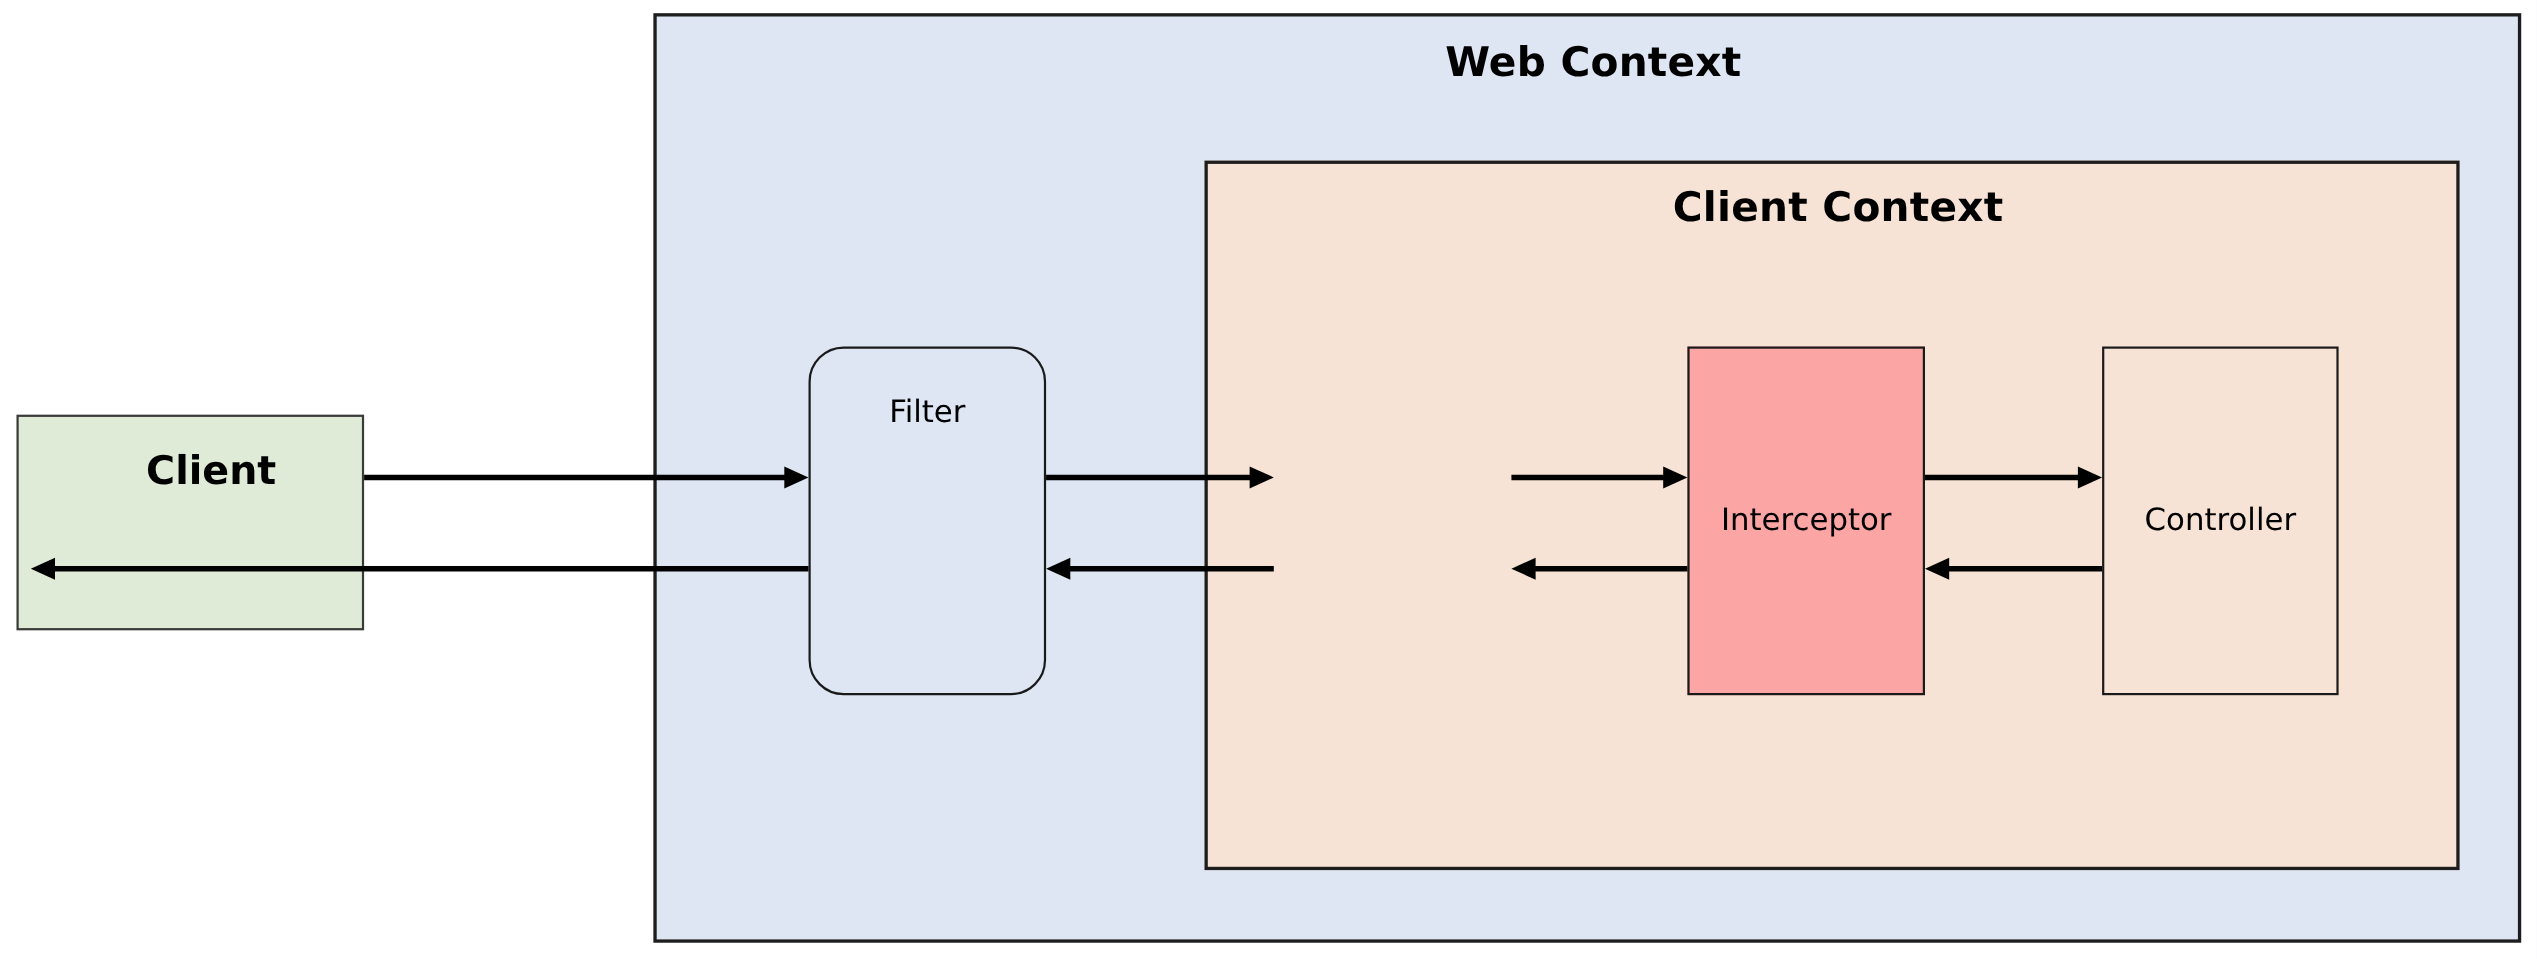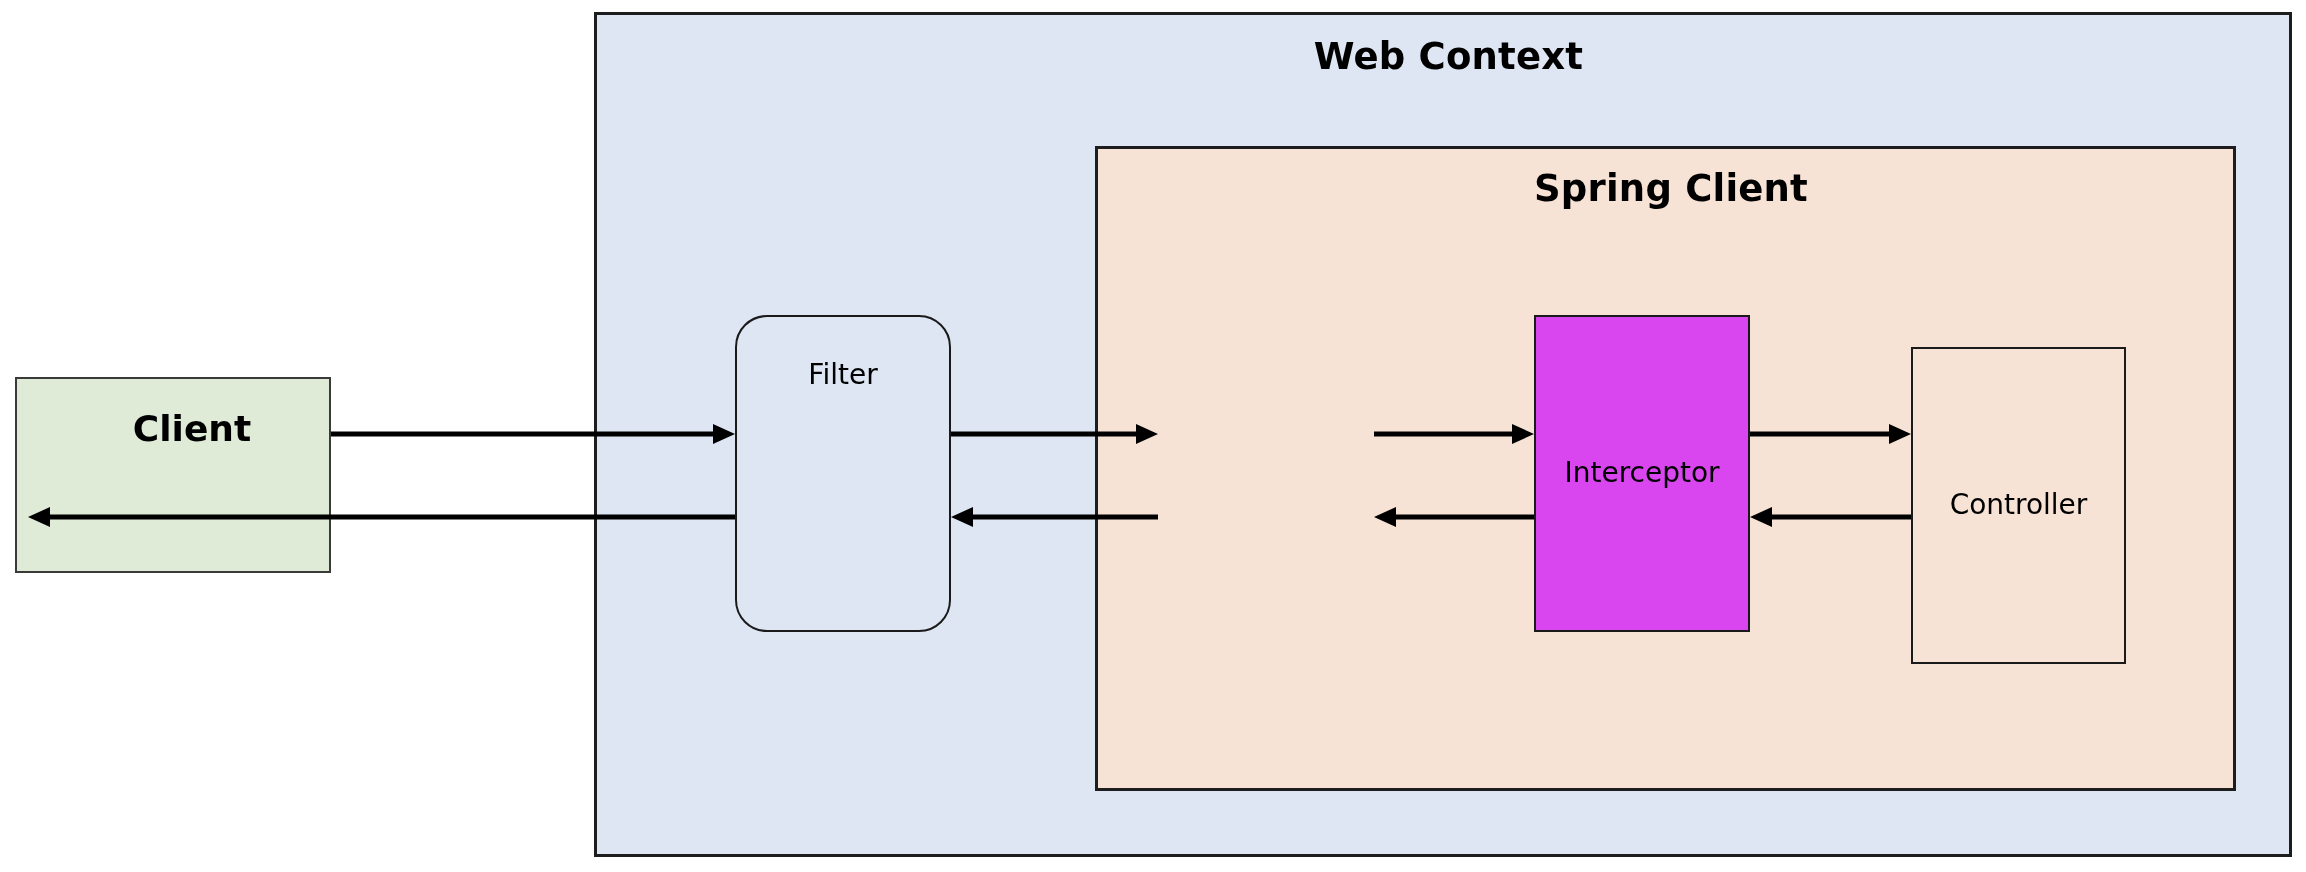--- a/index.html
+++ b/index.html
@@ -113,30 +113,29 @@
     width: 216px;
     height: 317px;
     background: #f7e3d5;
   }
 
   #interceptor-box {
     left: 1534px;
     top: 315px;
     width: 216px;
     height: 317px;
-    background: #d946ef;
+    background: #fca5a5;
   }
 
   #controller-box {
     left: 1911px;
     top: 315px;
     width: 215px;
     height: 317px;
     background: #f7e3d5;
-    margin-top: 32px;
   }
 
   
   .arrow-svg {
     position: absolute;
     left: 0;
     top: 0;
     width: 2306px;
     height: 872px;
     pointer-events: none;
@@ -153,21 +152,21 @@
 </style>
 </head>
 <body>
 
 <div id="canvas">
 
   <div class="box container-box" id="web-context">
     <div class="container-title" id="web-context-title">Web Context</div>
 
     <div class="box container-box" id="spring-context" style="left:498px; top:131px;">
-      <div class="container-title" id="spring-context-title">Spring Client</div>
+      <div class="container-title" id="spring-context-title">Client Context</div>
     </div>
   </div>
 
   <div class="box node" id="client-box">
     <span class="node-label">Client</span>
   </div>
 
   <div class="box node" id="filter-box">
     <span class="node-label">Filter</span>
   </div>

